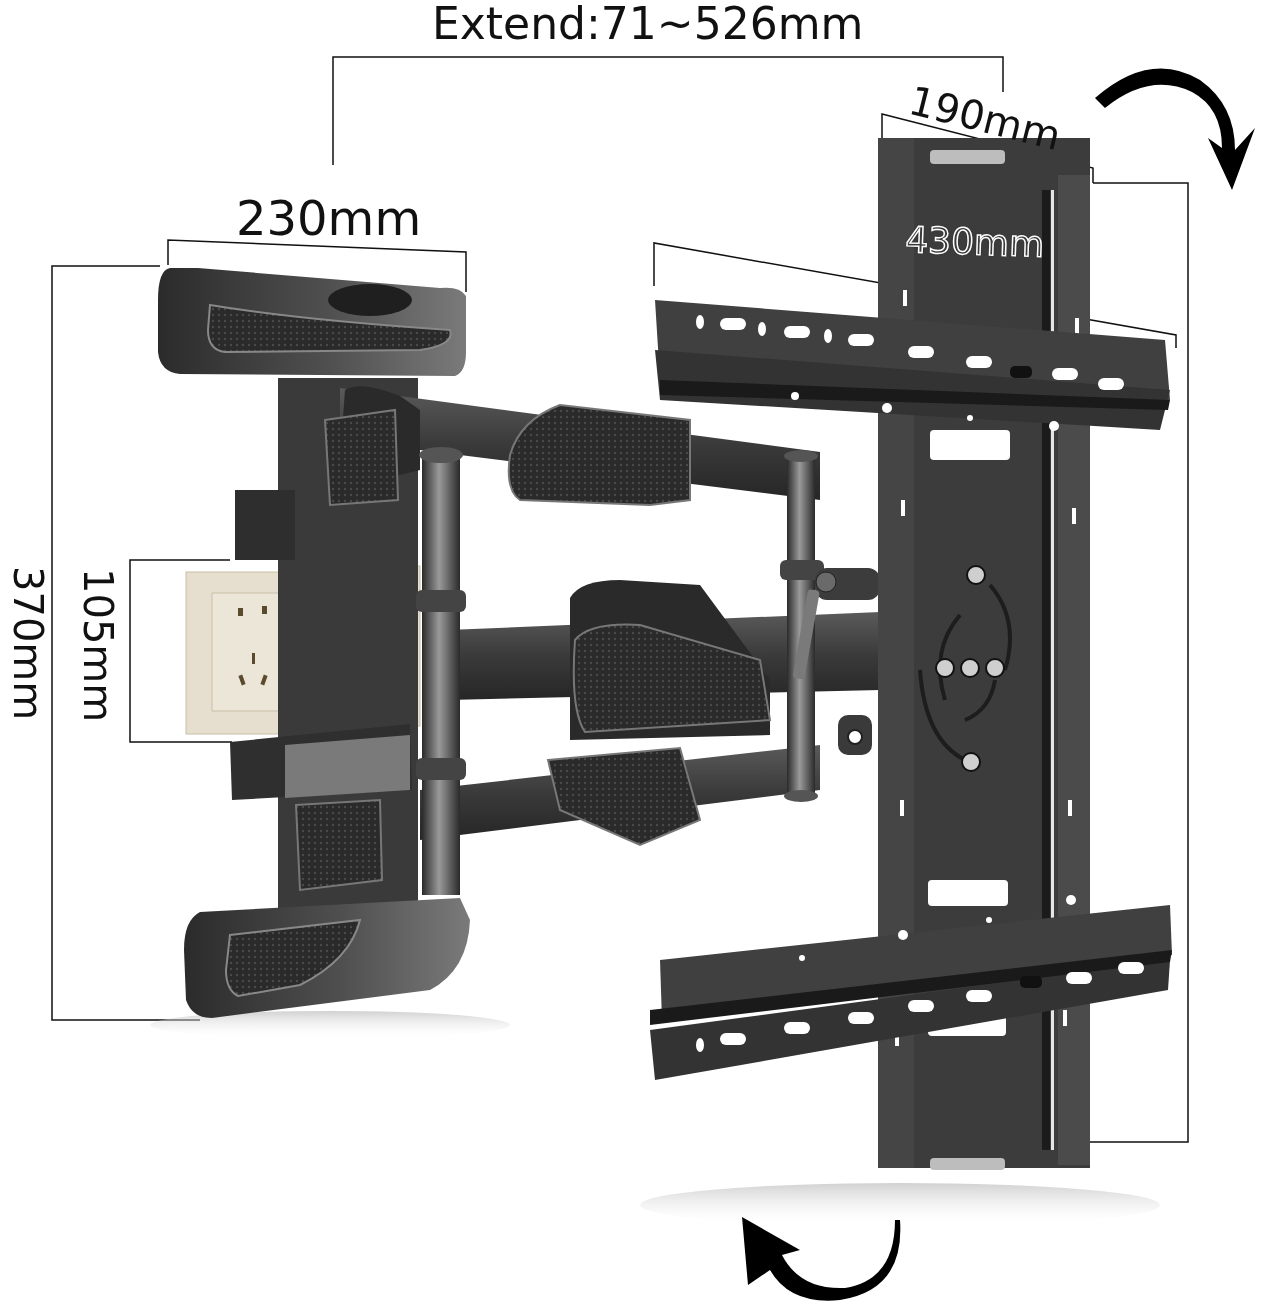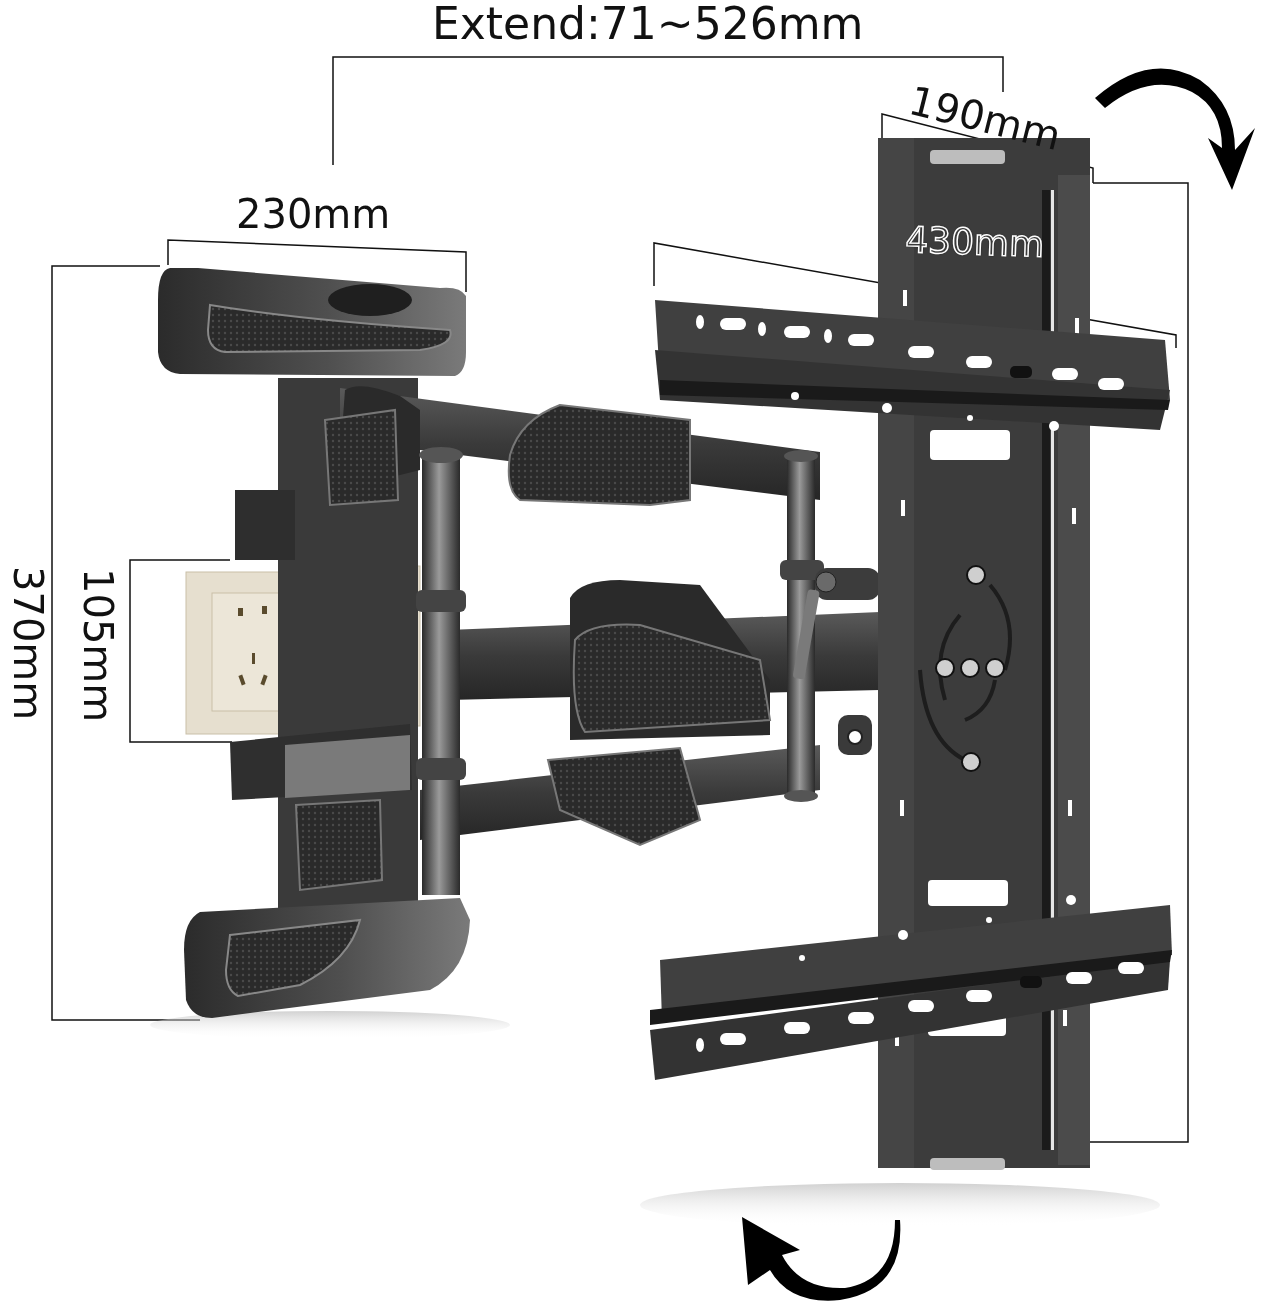--- a/index.html
+++ b/index.html
@@ -1,21 +1,21 @@
 <!DOCTYPE html>
 <html><head>
   <meta charset="utf-8">
   <style>
     html, body { margin: 0; padding: 0; background: #ffffff; }
     body { width: 1262px; height: 1311px; position: relative; overflow: hidden; font-family: "DejaVu Sans", sans-serif; }
     .stage { position: absolute; left: 0; top: 0; width: 1262px; height: 1311px; }
     svg.art { position: absolute; left: 0; top: 0; }
     .lbl { position: absolute; color: #111; font-family: "DejaVu Sans", sans-serif; white-space: nowrap; line-height: 1; }
     .lbl-extend { left: 432px; top: 2px; font-size: 44px; letter-spacing: 0px; }
-    .lbl-230 { left: 236px; top: 194px; font-size: 40px; }
+    .lbl-230 { left: 236px; top: 194px; font-size: 48px; }
     .lbl-190 { left: 915px; top: 80px; font-size: 40px; transform: rotate(14deg); transform-origin: left top; }
     .lbl-430 { left: 906px; top: 222px; font-size: 36px; color: #3a3a3a;
       -webkit-text-stroke: 1.5px #ffffff; text-shadow: 0 0 2px #000; transform: rotate(2deg); transform-origin: left top; }
     .lbl-370 { left: 48px; top: 566px; font-size: 40px; transform: rotate(90deg); transform-origin: left top; }
     .lbl-105 { left: 118px; top: 568px; font-size: 40px; transform: rotate(90deg); transform-origin: left top; }
   </style>
 </head>
 <body>
 
 <div class="stage">

